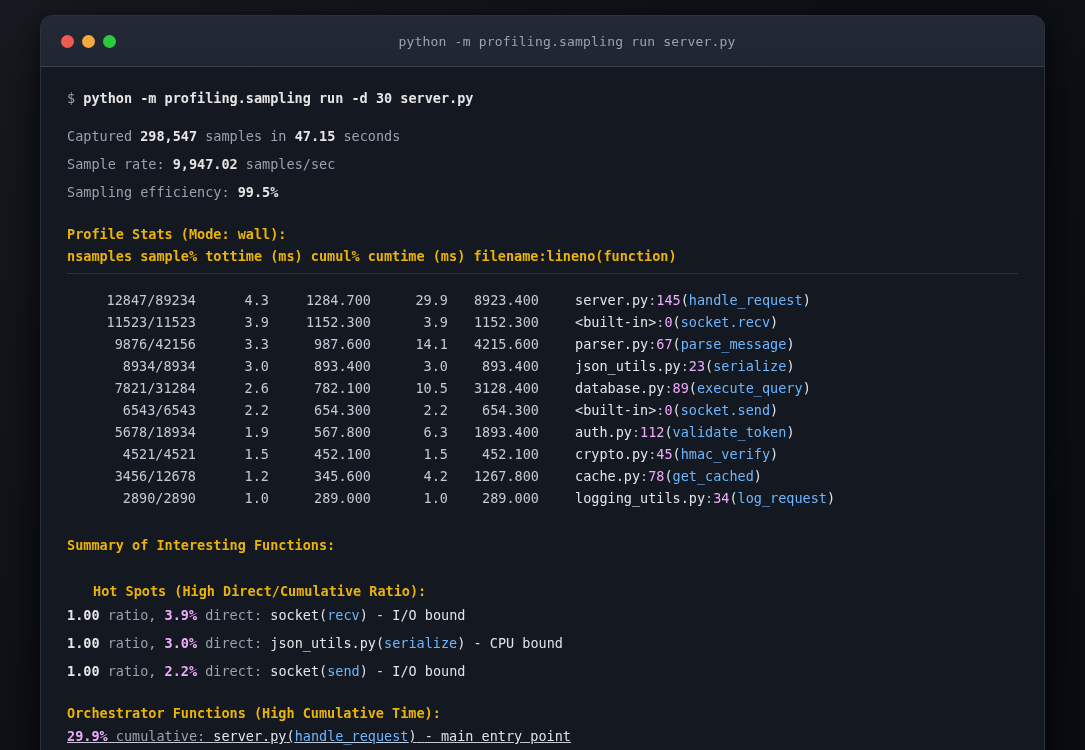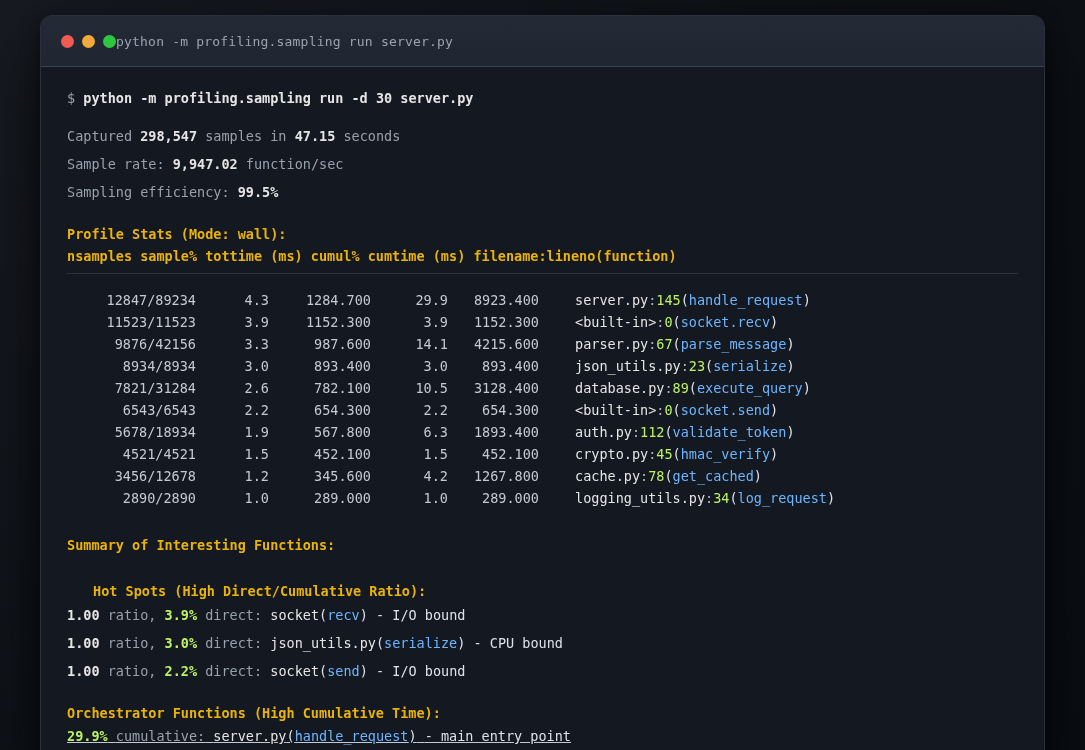--- a/index.html
+++ b/index.html
@@ -23,35 +23,35 @@
     padding: 0 26px 0 20px;
     background: linear-gradient(#242a35, #202631);
     border-bottom: 1px solid #3a414f;
   }
   .lights { display: flex; gap: 8px; align-items: center; }
   .light { width: 13px; height: 13px; border-radius: 50%; display: inline-block; }
   .light.red    { background: #ef5a52; }
   .light.yellow { background: #f5a93b; }
   .light.green  { background: #2dc840; }
   .title {
-    flex: 1; 
+    flex: 1; text-align: center;
     font-size: 13px; color: #9aa3b0; letter-spacing: .2px;
   }
   .term-body {
     padding: 21px 26px 0 26px;
     font-size: 13.5px;
     color: #c3cad3;
   }
   .b    { font-weight: 700; }
   .dim  { color: #98a2ad; }
   .fg   { color: #dbe2ea; }
   .green{ color: #e5e5e5; }
   .blueh{ color: #eab308; font-weight: 700; }
   .blue { color: #6cb6ff; }
-  .orange{ color: #bef264; }
+  .orange{ color: #f0abfc; }
   .sep  { color: #aeb6c0; }
   .line   { line-height: 20px; }
   .cmd    { margin-bottom: 18px; }
   .info   { margin-bottom: 8px; }
   .info:last-of-type { margin-bottom: 0; }
   .ph     { margin-top: 22px; line-height: 20px; }
   .cols   { margin-top: 2px; line-height: 20px; }
   .divider{ margin-top: 7px; border-top: 1px solid #2c323d; }
   .rows   { margin-top: 15px; }
   .trow   { display: grid; grid-template-columns: 129px 73px 102px 77px 91px 1fr; line-height: 22px; }
@@ -75,21 +75,21 @@
     </div>
     <div class="title">python -m profiling.sampling run server.py</div>
   </div>
 
   <div class="term-body">
 
     <div class="line cmd"><span class="dim">$</span> <span class="green b">python -m profiling.sampling run -d 30 server.py</span></div>
 
     <div class="line info"><span class="dim">Captured</span> <span class="green b">298,547</span> <span class="dim">samples in</span> <span class="green b">47.15</span> <span class="dim">seconds</span></div>
 
-    <div class="line info"><span class="dim">Sample rate:</span> <span class="green b">9,947.02</span> <span class="dim">function/sec</span></div>
+    <div class="line info"><span class="dim">Sample rate:</span> <span class="green b">9,947.02</span> <span class="dim">samples/sec</span></div>
 
     <div class="line info"><span class="dim">Sampling efficiency:</span> <span class="green b">99.5%</span></div>
 
     <div class="ph blueh">Profile Stats (Mode: wall):</div>
     <div class="cols blueh">nsamples sample% tottime (ms) cumul% cumtime (ms) filename:lineno(function)</div>
     <div class="divider"></div>
 
     <div class="rows" id="stats-rows">
   <div class="trow">
           <span class="cell">12847/89234</span>

